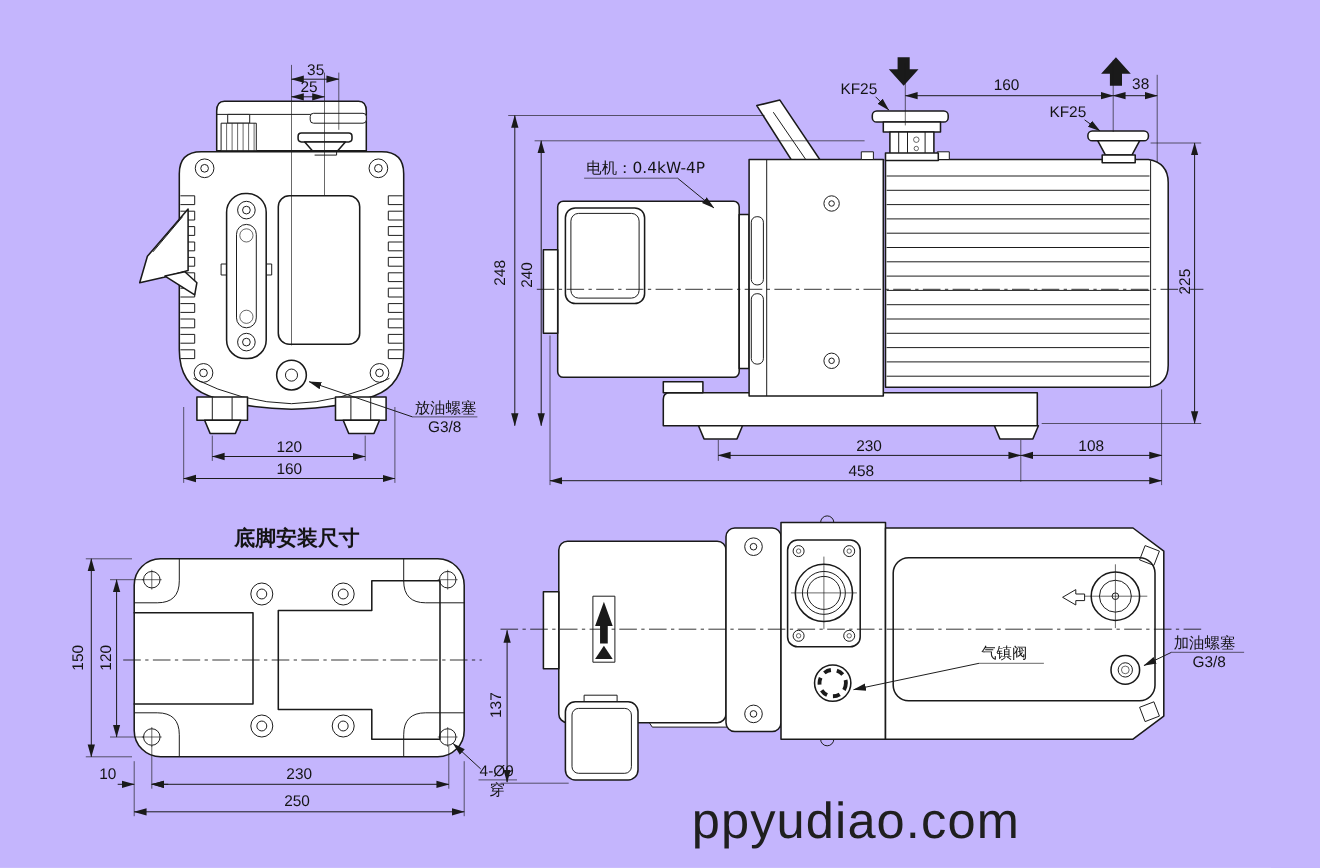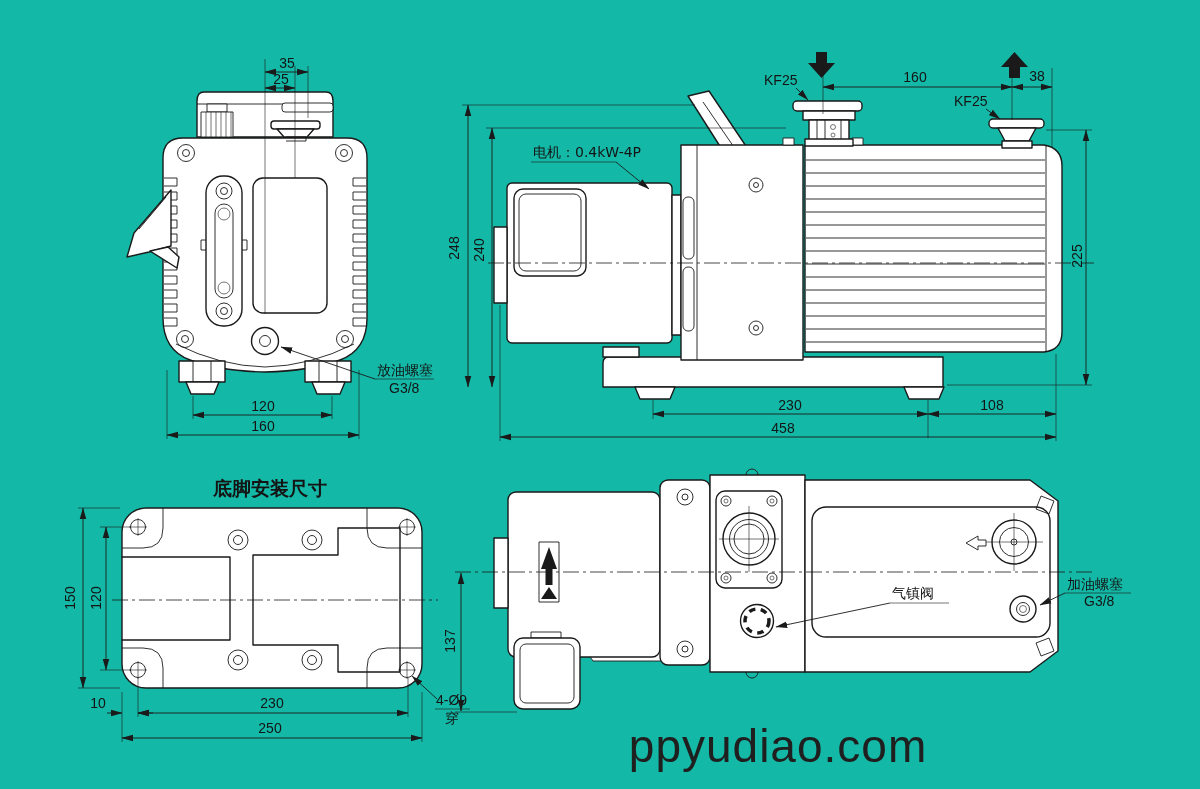--- a/index.html
+++ b/index.html
@@ -1,16 +1,16 @@
 <!DOCTYPE html>
 <html><head>
 <meta charset="utf-8">
 <style>
   html,body{margin:0;padding:0;background:#fff;}
-  #canvas{position:relative;width:1200px;height:789px;background:#14b8a6;overflow:hidden;}
+  #canvas{position:relative;width:1200px;height:789px;background:#c4b5fd;overflow:hidden;}
   svg{display:block;}
   .ln  {fill:none;stroke:#1a1a1a;stroke-width:1.4;stroke-linejoin:round;stroke-linecap:round;}
   .lw  {fill:#fff;stroke:#1a1a1a;stroke-width:1.4;stroke-linejoin:round;}
   .lt  {fill:none;stroke:#1a1a1a;stroke-width:0.9;stroke-linejoin:round;}
   .ltw {fill:#fff;stroke:#1a1a1a;stroke-width:0.9;stroke-linejoin:round;}
   .dim {fill:none;stroke:#1a1a1a;stroke-width:0.9;}
   .thin{fill:none;stroke:#1a1a1a;stroke-width:0.6;}
   .cl  {fill:none;stroke:#1a1a1a;stroke-width:0.8;stroke-dasharray:16 4 3 4;}
   .blk {fill:#1a1a1a;stroke:none;}
   .knurl{fill:none;stroke:#1a1a1a;stroke-width:3.5;stroke-dasharray:6.5 5.5;}

